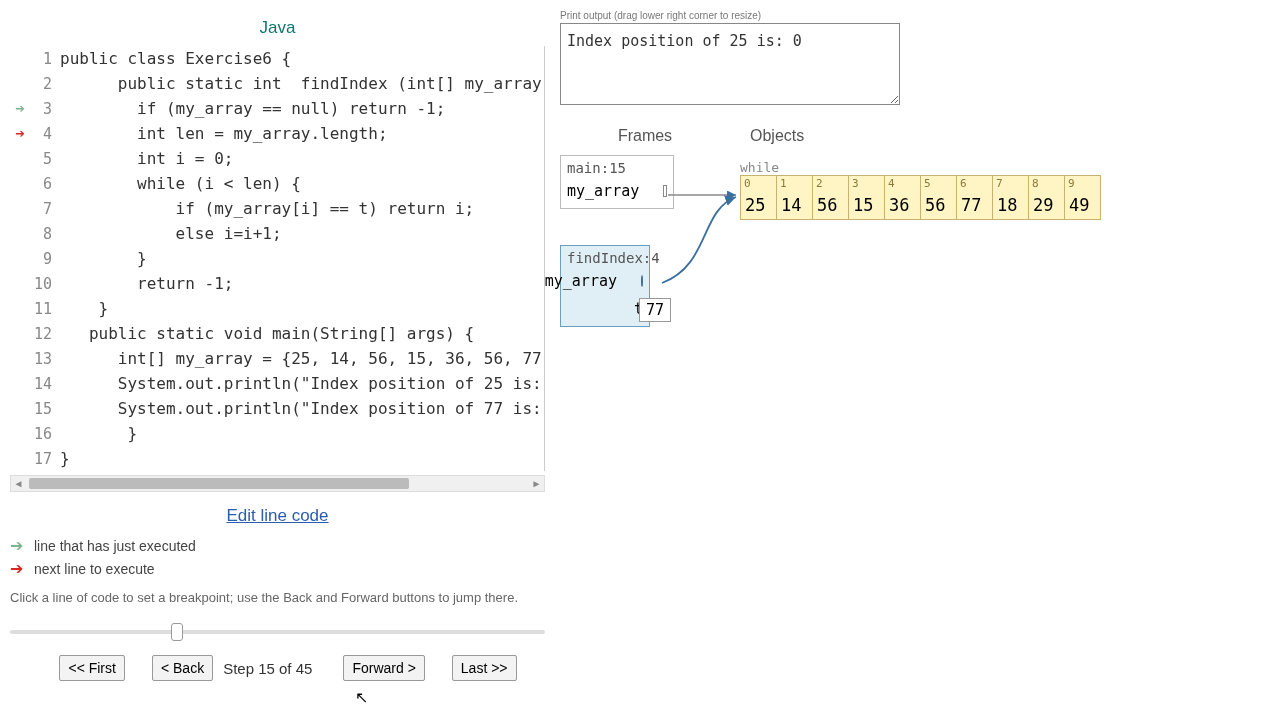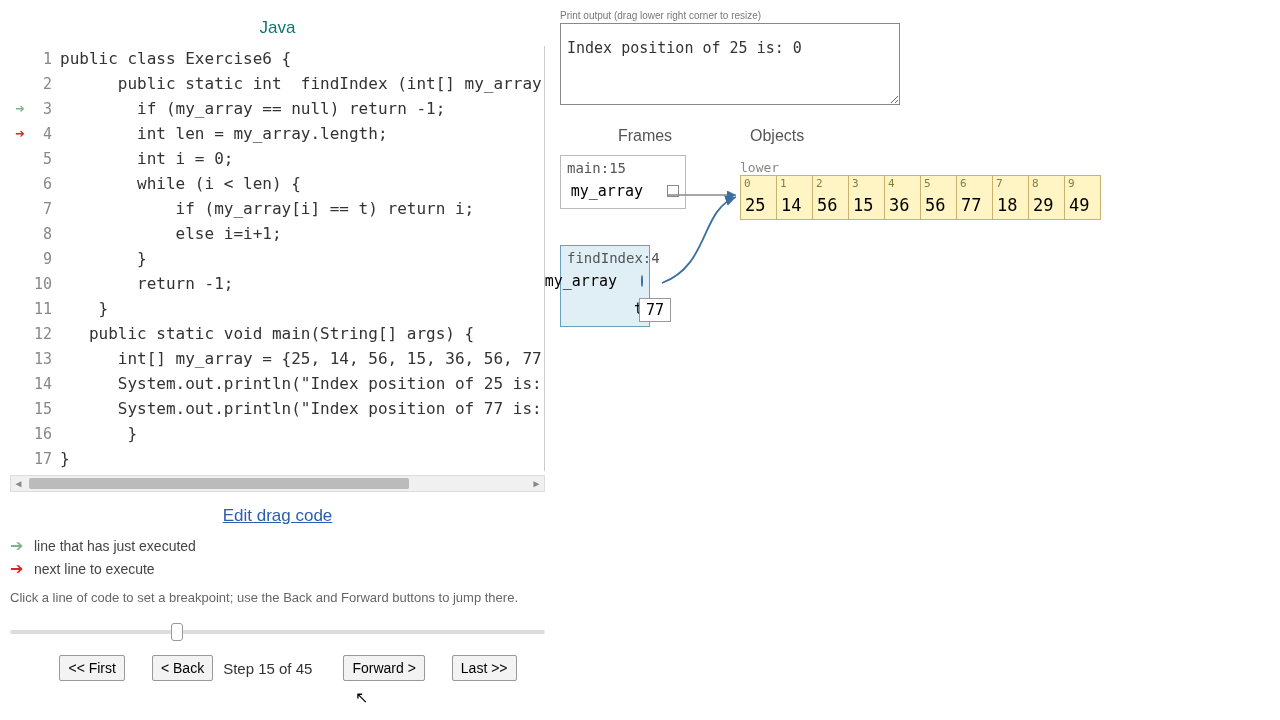--- a/index.html
+++ b/index.html
@@ -170,21 +170,21 @@
   
   .output-label {
     font-size: 10px;
     color: #777;
     margin-bottom: 2px;
   }
   .output-box {
     border: 1px solid #888;
     width: 340px;
     height: 82px;
-    padding: 15px 6px;
+    padding: 8px 6px;
     font-family: "DejaVu Sans Mono", Consolas, monospace;
     font-size: 15px;
     resize: both;
     overflow: auto;
     color: #333;
   }
   .viz-headers {
     display: flex;
     font-size: 16px;
     color: #555;
@@ -197,21 +197,21 @@
     height: 300px;
   }
   .frame-box {
     position: absolute;
     border: 1px solid #bbb;
     font-family: "DejaVu Sans Mono", Consolas, monospace;
     font-size: 15px;
   }
   .frame-main {
     left: 0; top: 0;
-    width: 126px;
+    width: 114px;
     padding: 4px 6px;
   }
   .frame-find {
     left: 0; top: 90px;
     width: 90px;
     padding: 4px 6px;
     background: #e0eef5;
     border-color: #6a9fbd;
   }
   .frame-title {
@@ -297,21 +297,21 @@
 
   <div class="code-area" id="code-area"><div class="code-line"><span class="arrow-col"></span><span class="lineno">1</span><span class="code-text">public class Exercise6 {</span></div><div class="code-line"><span class="arrow-col"></span><span class="lineno">2</span><span class="code-text">      public static int  findIndex (int[] my_array, int t)  {</span></div><div class="code-line"><span class="arrow-col arrow-prev">➔</span><span class="lineno">3</span><span class="code-text">        if (my_array == null) return -1;</span></div><div class="code-line"><span class="arrow-col arrow-next">➔</span><span class="lineno">4</span><span class="code-text">        int len = my_array.length;</span></div><div class="code-line"><span class="arrow-col"></span><span class="lineno">5</span><span class="code-text">        int i = 0;</span></div><div class="code-line"><span class="arrow-col"></span><span class="lineno">6</span><span class="code-text">        while (i &lt; len) {</span></div><div class="code-line"><span class="arrow-col"></span><span class="lineno">7</span><span class="code-text">            if (my_array[i] == t) return i;</span></div><div class="code-line"><span class="arrow-col"></span><span class="lineno">8</span><span class="code-text">            else i=i+1;</span></div><div class="code-line"><span class="arrow-col"></span><span class="lineno">9</span><span class="code-text">        }</span></div><div class="code-line"><span class="arrow-col"></span><span class="lineno">10</span><span class="code-text">        return -1;</span></div><div class="code-line"><span class="arrow-col"></span><span class="lineno">11</span><span class="code-text">    }</span></div><div class="code-line"><span class="arrow-col"></span><span class="lineno">12</span><span class="code-text">   public static void main(String[] args) {</span></div><div class="code-line"><span class="arrow-col"></span><span class="lineno">13</span><span class="code-text">      int[] my_array = {25, 14, 56, 15, 36, 56, 77, 18, 29, 4</span></div><div class="code-line"><span class="arrow-col"></span><span class="lineno">14</span><span class="code-text">      System.out.println("Index position of 25 is: " + findIn</span></div><div class="code-line"><span class="arrow-col"></span><span class="lineno">15</span><span class="code-text">      System.out.println("Index position of 77 is: " + findIn</span></div><div class="code-line"><span class="arrow-col"></span><span class="lineno">16</span><span class="code-text">       }</span></div><div class="code-line"><span class="arrow-col"></span><span class="lineno">17</span><span class="code-text">}</span></div></div>
 
   <div class="hscroll">
     <div class="hscroll-left">◄</div>
     <div class="hscroll-thumb"></div>
     <div class="hscroll-right">►</div>
   </div>
 
   <div class="edit-link">
-    <a href="#">Edit drag code</a>
+    <a href="#">Edit line code</a>
   </div>
 
   <div class="legend-row">
     <span class="legend-arrow arrow-prev">➔</span>
     <span>line that has just executed</span>
   </div>
   <div class="legend-row">
     <span class="legend-arrow arrow-next">➔</span>
     <span>next line to execute</span>
   </div>
@@ -356,21 +356,21 @@
       <div class="frame-var">
         <span>my_array</span>
         <span class="var-dot filled"></span>
       </div>
       <div class="frame-var" style="margin-top:10px;">
         <span>t</span>
       </div>
       <span class="val-box">77</span>
     </div>
 
-    <div class="obj-label">lower</div>
+    <div class="obj-label">while</div>
     <table class="array-table">
       <tbody>
           <tr id="array-row">
             <td><span class="idx">0</span>25</td>
             <td><span class="idx">1</span>14</td>
             <td><span class="idx">2</span>56</td>
             <td><span class="idx">3</span>15</td>
             <td><span class="idx">4</span>36</td>
             <td><span class="idx">5</span>56</td>
             <td><span class="idx">6</span>77</td>

